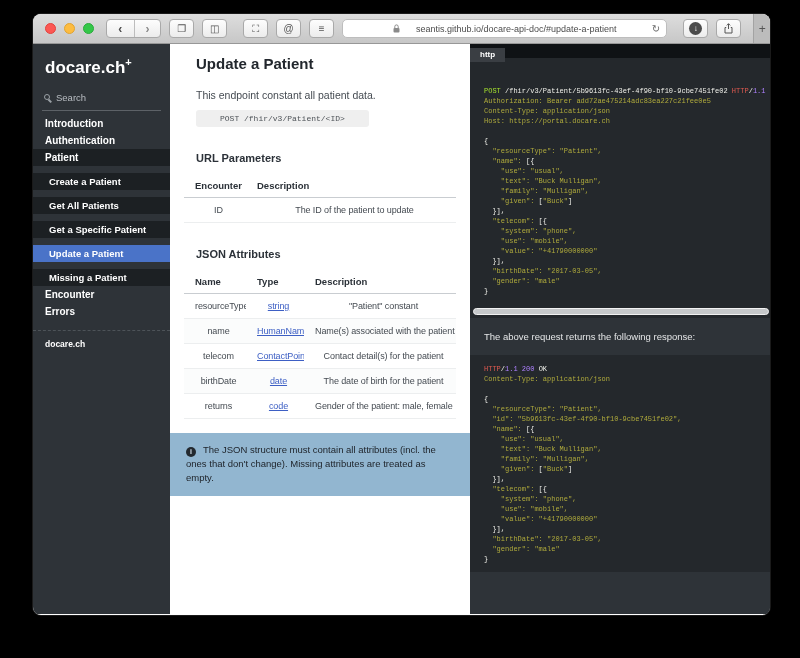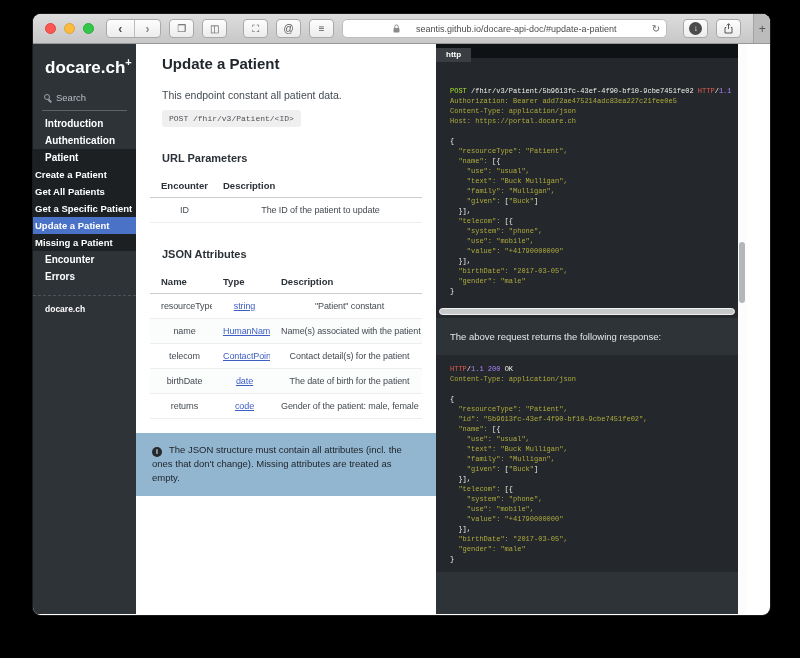--- a/index.html
+++ b/index.html
@@ -34,47 +34,47 @@
   .urlfield .refresh { position:absolute; right:6px; color:#6a6a6a; font-size:10px; }
   .dlcircle { width:13px; height:13px; border-radius:50%; background:#4b4b4b; color:#fff;
               font-size:8px; font-weight:700; display:flex; align-items:center; justify-content:center; }
   .plusstrip { width:17px; align-self:stretch; background:#bcbcbc; border-left:1px solid #a3a3a3;
                display:flex; align-items:center; justify-content:center; color:#555; font-size:12px; margin-left:4px; }
 
   
   .appbody { display:flex; height:570px; }
 
   
-  .sidebar { width:103px; flex-shrink:0; background:var(--sidebar-bg); color:#fff;
+  .sidebar { width:137px; flex-shrink:0; background:var(--sidebar-bg); color:#fff;
              display:flex; flex-direction:column; }
   .logo { font-size:17px; font-weight:700; padding:12px 12px 7px; white-space:nowrap; }
   .logo sup { font-size:11px; font-weight:800; }
   .search { margin:0 9px 0 9px; padding:7px 2px 7px; display:flex; align-items:center; gap:6px;
             border-bottom:1px solid #5d6267; }
   .lens { width:6px; height:6px; border:1.5px solid #9aa0a5; border-radius:50%; position:relative; flex-shrink:0; }
   .lens::after { content:""; position:absolute; width:4px; height:1.5px; background:#9aa0a5;
                  transform:rotate(45deg); right:-3px; bottom:-2px; }
   .search input { background:transparent; border:0; outline:0; color:#c9ced2; font-size:9.5px;
                   font-weight:400; width:84px; font-family:"Liberation Sans", sans-serif; }
   .search input::placeholder { color:#b9bec3; }
   .nav { padding-top:4px; }
   .nav-item { padding:4px 12px; font-size:10px; font-weight:700; line-height:9px; cursor:pointer; white-space:nowrap; }
-  .nav-item.sub { padding-left:2px; font-weight:600; font-size:9.5px; }
+  .nav-item.sub { padding-left:16px; font-weight:600; font-size:9.5px;margin-top:7px; }
   .nav-item.grp { background:var(--sidebar-group-bg); }
   .nav-item.active { background:var(--accent); }
   .sb-divider { border-top:1px dashed #4d5358; margin-top:10px; }
   .sb-footer { padding:8px 12px; font-size:8.5px; font-weight:700; }
 
   
   .content { width:300px; flex-shrink:0; background:#fff; overflow:hidden; color:#454b52; }
   .pagetitle { padding:11px 26px 0; font-size:15px; font-weight:700; color:#22272d; }
   .intro { padding:17px 26px 0; font-size:10.5px; }
   .sec { padding:25px 26px 0; font-size:11px; font-weight:700; color:#2b3138; }
   .codechip { display:inline-block; margin:9px 26px 0; background:#efefef; border-radius:3px;
-              padding:4px 7px; font-family:"Liberation Mono", monospace; font-size:8px; color:#4e5358; }
+              padding:4px 24px; font-family:"Liberation Mono", monospace; font-size:8px; color:#4e5358; }
   table.doc { border-collapse:collapse; margin:10px 14px 0; width:272px; table-layout:fixed; }
   .doc th { text-align:left; font-weight:700; color:#2b3138; font-size:9.5px;
             padding:6px 4px 6px 11px; border-bottom:1px solid #c9cdd1; white-space:nowrap; }
   .doc td { padding:7px 4px 7px 11px; color:#454b52; font-size:9px; letter-spacing:-0.1px;
             border-bottom:1px solid #eceeef; background:#fff; white-space:nowrap; overflow:hidden;text-align:center; }
   .doc tbody tr:nth-child(even) td { background:#fbfcfc; }
   .doc a { color:var(--link); }
   #url-params-table th:first-child, #url-params-table td:first-child { width:62px; }
   #json-attrs-table th:nth-child(1), #json-attrs-table td:nth-child(1) { width:62px; }
   #json-attrs-table th:nth-child(2), #json-attrs-table td:nth-child(2) { width:58px; }

